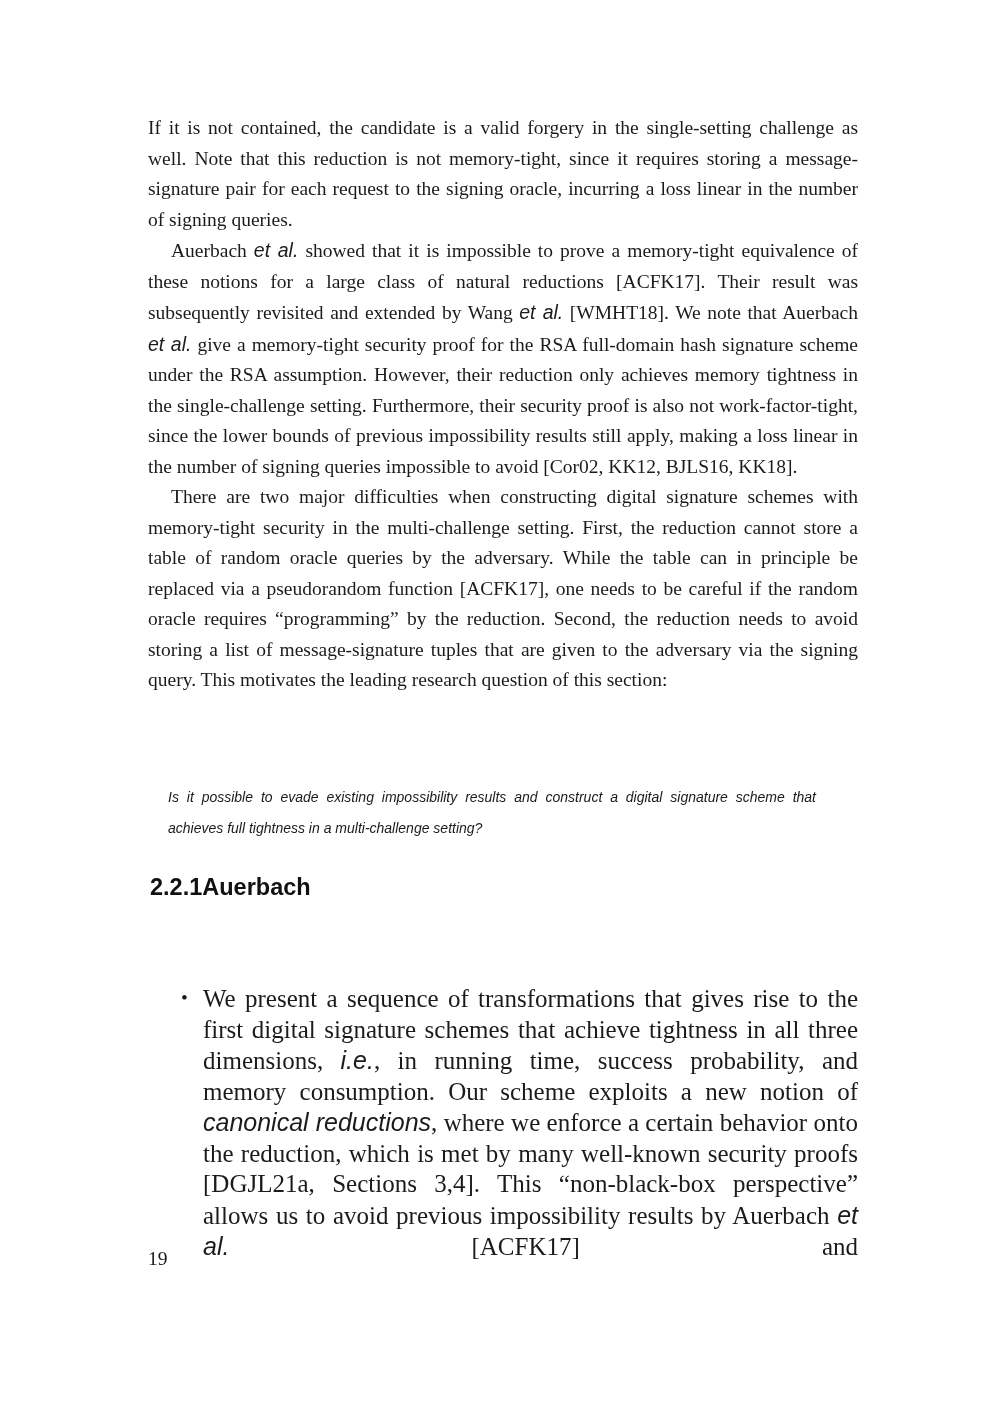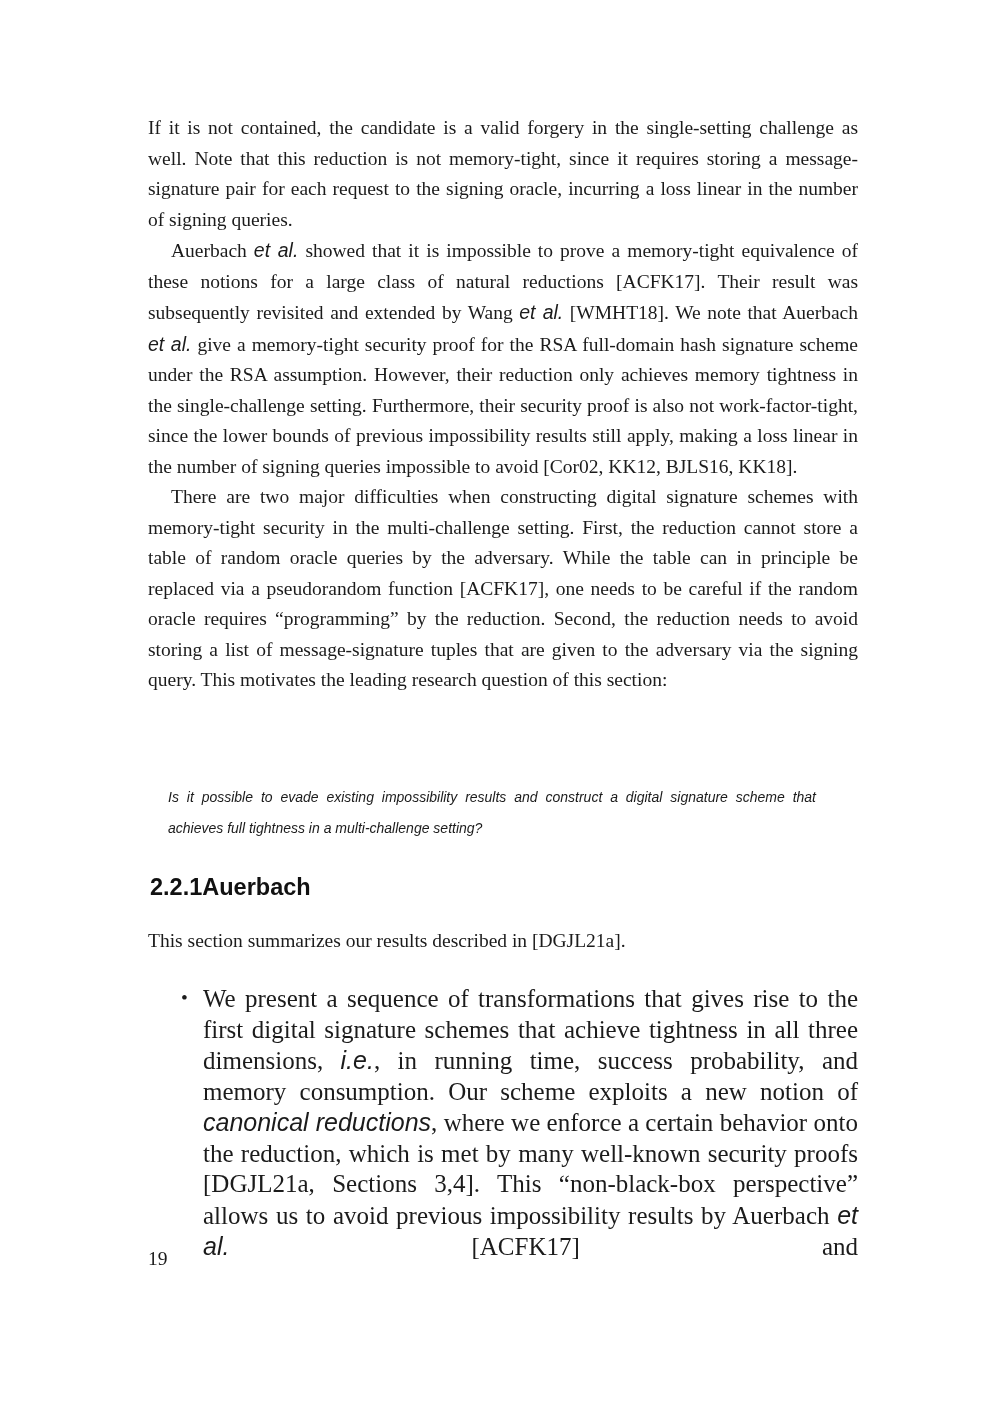--- a/index.html
+++ b/index.html
@@ -87,21 +87,20 @@
     <p class="para indent"><span>Auerbach </span><em>et al.</em><span> showed that it is impossible to prove a memory-tight equivalence of these notions for a large class of natural reductions [ACFK17]. Their result was subsequently revisited and extended by Wang </span><em>et al.</em><span> [WMHT18]. We note that Auerbach </span><em>et al.</em><span> give a memory-tight security proof for the RSA full-domain hash signature scheme under the RSA assumption. However, their reduction only achieves memory tightness in the single-challenge setting. Furthermore, their security proof is also not work-factor-tight, since the lower bounds of previous impossibility results still apply, making a loss linear in the number of signing queries impossible to avoid [Cor02, KK12, BJLS16, KK18].</span></p>
     <p class="para indent"><span>There are two major difficulties when constructing digital signature schemes with memory-tight security in the multi-challenge setting. First, the reduction cannot store a table of random oracle queries by the adversary. While the table can in principle be replaced via a pseudorandom function [ACFK17], one needs to be careful if the random oracle requires “programming” by the reduction. Second, the reduction needs to avoid storing a list of message-signature tuples that are given to the adversary via the signing query. This motivates the leading research question of this section:</span></p>
   </div>
 
   <div class="abs quote"><em>Is it possible to evade existing impossibility results and construct a digital signature scheme that achieves full tightness in a multi-challenge setting?</em></div>
 
   <h3 class="abs heading">
     <span class="sec-num">2.2.1</span><span>Auerbach</span>
   </h3>
 
-  <p class="abs para lead-para"><span>This section summarizes our results described in [DGJL21a].</span></p>
 
   <ul class="abs bullets">
     <li>
       <span class="bullet-marker">•</span>
       <div class="li-text"><span>We present a sequence of transformations that gives rise to the first digital signature schemes that achieve tightness in all three dimensions, </span><em>i.e.</em><span>, in running time, success probability, and memory consumption. Our scheme exploits a new notion of </span><em>canonical reductions</em><span>, where we enforce a certain behavior onto the reduction, which is met by many well-known security proofs [DGJL21a, Sections 3,4]. This “non-black-box perspective” allows us to avoid previous impossibility results by Auerbach </span><em>et al.</em><span> [ACFK17] and</span></div>
     </li>
   </ul>
 
   <div class="abs pagenum">19</div>
 

